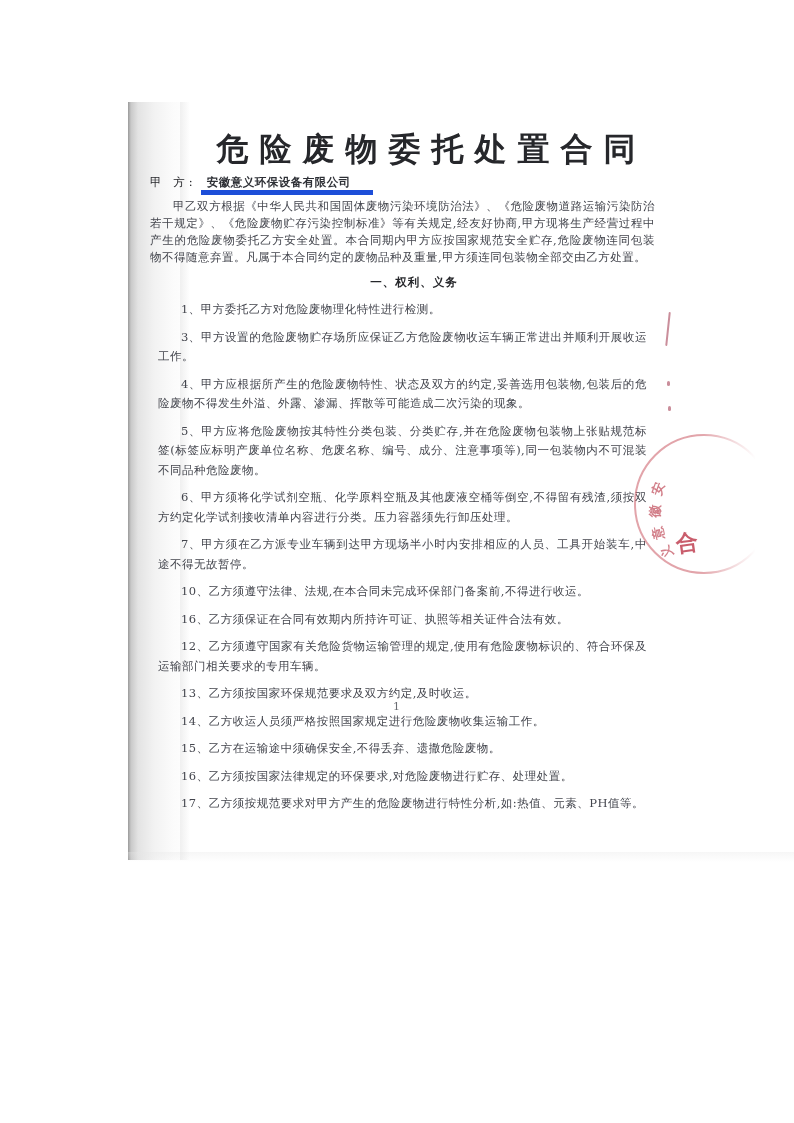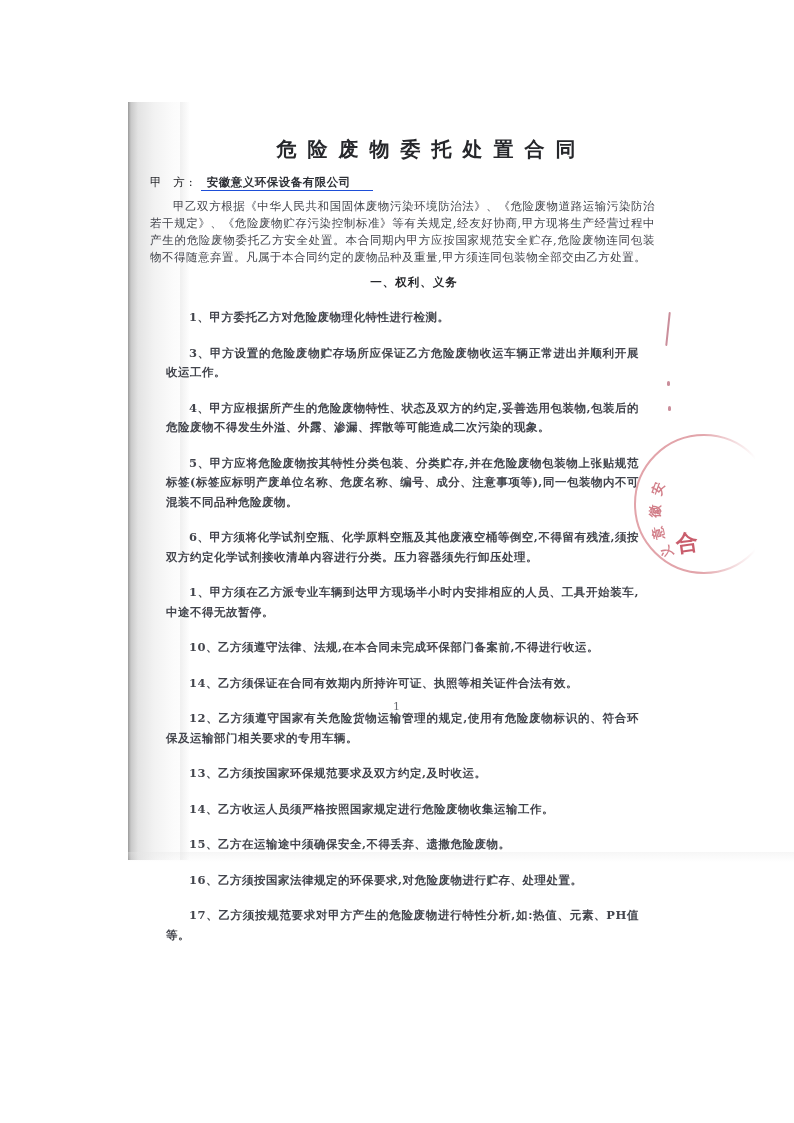--- a/index.html
+++ b/index.html
@@ -22,44 +22,43 @@
   .edge-crease{
     position:absolute;left:52px;top:0;width:10px;height:100%;
     background:linear-gradient(to right, rgba(0,0,0,0.05), rgba(0,0,0,0));
   }
   .content{
     position:absolute;left:150px;top:140px;width:505px;
     font-size:11.5px;line-height:19.5px;color:#3a3c44;
     letter-spacing:0.5px;
   }
   .doc-title{
-    font-size:20px;font-weight:bold;color:#26272b;
+    font-size:32px;font-weight:bold;color:#26272b;
     letter-spacing:11px;text-align:center;
     padding-left:58px;margin:0 0 12px 0;white-space:nowrap;
   }
   .party-row{margin:0 0 4px 0;line-height:20px;}
   .party-label{font-weight:normal;color:#26272b;letter-spacing:4px;}
   .party-name-a{
     color:#2e3036;font-weight:bold;
-    border-bottom:1px solid #1d4ed8;
+    border-bottom:5px solid #1d4ed8;
     padding:0 22px 1px 6px;
   }
   .party-name-b{color:#55585f;padding-left:6px;}
   .intro{
     margin:6px 0 2px 0;text-indent:2em;line-height:17.2px;color:#43454d;
     text-align:justify;
   }
   .section-heading{
     font-weight:bold;color:#26272b;text-indent:2em;
     margin:6px 0 2px 0;line-height:20px;letter-spacing:1px;text-align:center;
   }
   .clauses p{
-    margin:16px;text-indent:2em;line-height:19.5px;text-align:justify;
+    margin:8px;text-indent:2em;line-height:19.5px;text-align:justify;
     color:#43454d;
-    font-weight:bold;
   }
   .page-number{
     position:absolute;left:0;top:700px;width:794px;text-align:center;
     font-size:11px;color:#6a6c72;letter-spacing:1px;
   }
   
   .stamp-zone{
     position:absolute;left:628px;top:430px;width:158px;height:156px;
     pointer-events:none;
   }
@@ -112,23 +111,23 @@
   <p class="intro">甲乙双方根据《中华人民共和国固体废物污染环境防治法》、《危险废物道路运输污染防治若干规定》、《危险废物贮存污染控制标准》等有关规定,经友好协商,甲方现将生产经营过程中产生的危险废物委托乙方安全处置。本合同期内甲方应按国家规范安全贮存,危险废物连同包装物不得随意弃置。凡属于本合同约定的废物品种及重量,甲方须连同包装物全部交由乙方处置。</p>
 
   <div class="section-heading">一、权利、义务</div>
 
   <div class="clauses">
       <p>1、甲方委托乙方对危险废物理化特性进行检测。</p>
       <p>3、甲方设置的危险废物贮存场所应保证乙方危险废物收运车辆正常进出并顺利开展收运工作。</p>
       <p>4、甲方应根据所产生的危险废物特性、状态及双方的约定,妥善选用包装物,包装后的危险废物不得发生外溢、外露、渗漏、挥散等可能造成二次污染的现象。</p>
       <p>5、甲方应将危险废物按其特性分类包装、分类贮存,并在危险废物包装物上张贴规范标签(标签应标明产废单位名称、危废名称、编号、成分、注意事项等),同一包装物内不可混装不同品种危险废物。</p>
       <p>6、甲方须将化学试剂空瓶、化学原料空瓶及其他废液空桶等倒空,不得留有残渣,须按双方约定化学试剂接收清单内容进行分类。压力容器须先行卸压处理。</p>
-      <p>1、甲方须在乙方派专业车辆到达甲方现场半小时内安排相应的人员、工具开始装车,中途不得无故暂停。</p>
+      <p>7、甲方须在乙方派专业车辆到达甲方现场半小时内安排相应的人员、工具开始装车,中途不得无故暂停。</p>
       <p>10、乙方须遵守法律、法规,在本合同未完成环保部门备案前,不得进行收运。</p>
-      <p>14、乙方须保证在合同有效期内所持许可证、执照等相关证件合法有效。</p>
+      <p>16、乙方须保证在合同有效期内所持许可证、执照等相关证件合法有效。</p>
       <p>12、乙方须遵守国家有关危险货物运输管理的规定,使用有危险废物标识的、符合环保及运输部门相关要求的专用车辆。</p>
       <p>13、乙方须按国家环保规范要求及双方约定,及时收运。</p>
       <p>14、乙方收运人员须严格按照国家规定进行危险废物收集运输工作。</p>
       <p>15、乙方在运输途中须确保安全,不得丢弃、遗撒危险废物。</p>
       <p>16、乙方须按国家法律规定的环保要求,对危险废物进行贮存、处理处置。</p>
       <p>17、乙方须按规范要求对甲方产生的危险废物进行特性分析,如:热值、元素、PH值等。</p>
     </div>
 </div>
 
 <div class="page-number">1</div>

